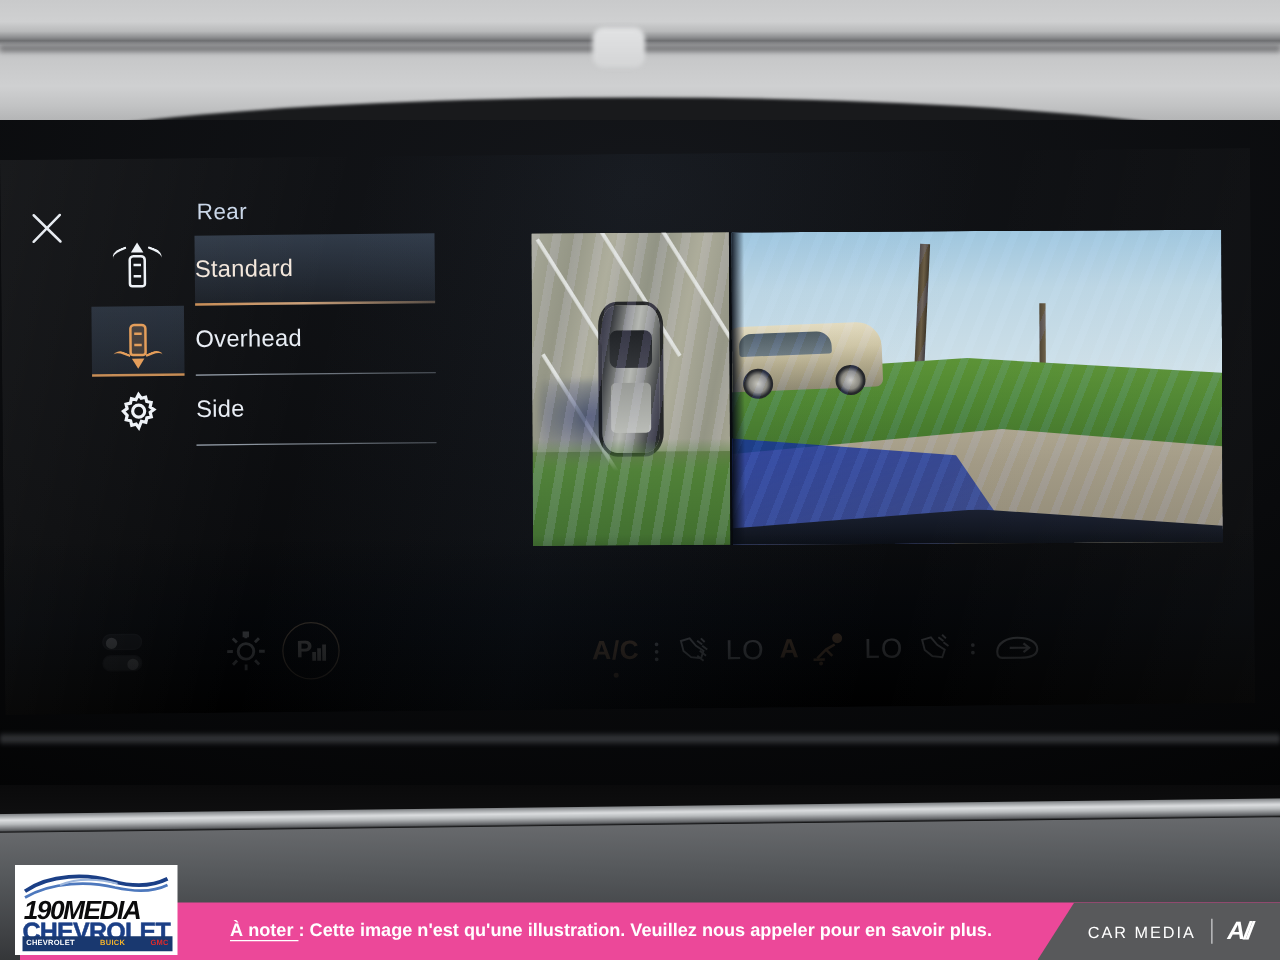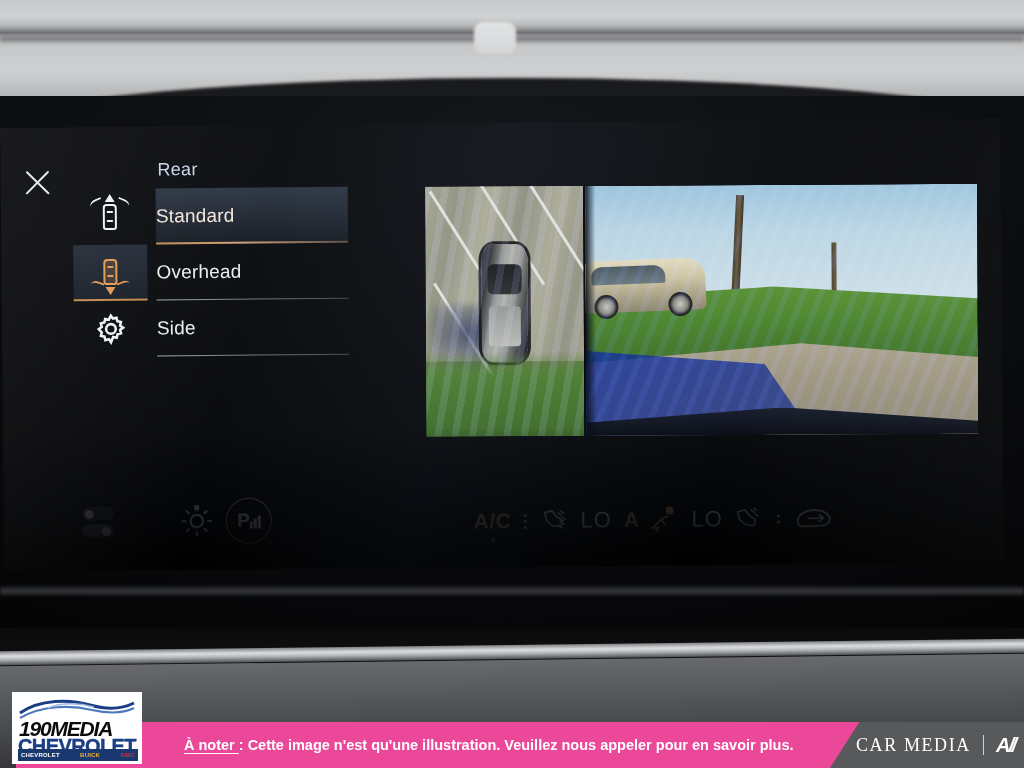--- a/index.html
+++ b/index.html
@@ -363,21 +363,21 @@
     position: absolute; left: 168px; top: 50%; transform: translateY(-50%);
     font-size: 14.5px; font-weight: bold; color: #ffffff; white-space: nowrap;
   }
   .banner-note u { text-decoration: underline; text-underline-offset: 3px; }
   .banner-right {
     position: absolute; right: 0; top: 0; height: 46px; width: 210px;
     background: #58595b;
     clip-path: polygon(14% 0%, 100% 0%, 100% 100%, 0% 100%);
     display: flex; align-items: center; justify-content: center; gap: 12px;
   }
-  .cm-text { font-size: 18px; color: #ffffff; letter-spacing: 1.6px; font-family: Liberation Serif, serif; }
+  .cm-text { font-size: 13px; color: #ffffff; letter-spacing: 1.6px; }
   .cm-sep { width: 1px; height: 20px; background: #cfd1d3; }
   .cm-logo { font-size: 20px; font-weight: 900; color: #ffffff; font-style: italic; letter-spacing: -1.5px; }
 
   .logo-box {
     position: absolute; left: 12px; bottom: 4px; width: 130px; height: 72px;
     background: #ffffff; display: block;
   }
   .lg-swoosh { position: absolute; left: 6px; top: 5px; width: 118px; height: 24px; }
   .lg-440 {
     position: absolute; left: 7px; top: 26px; width: 118px;

